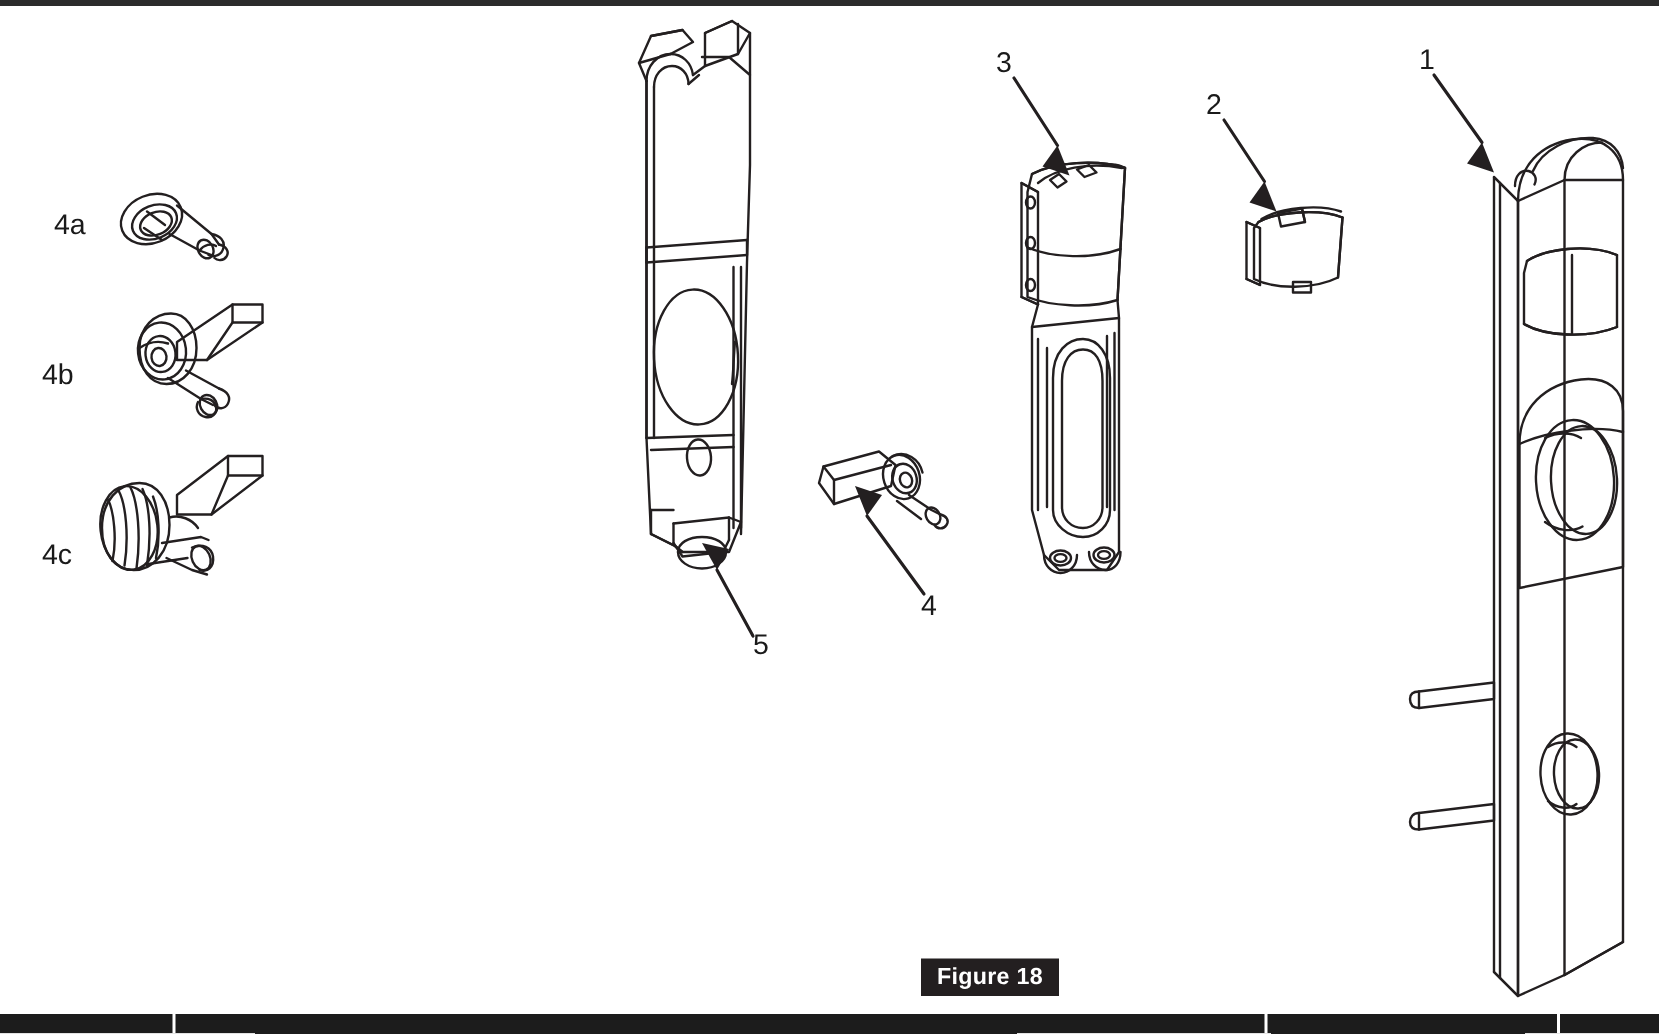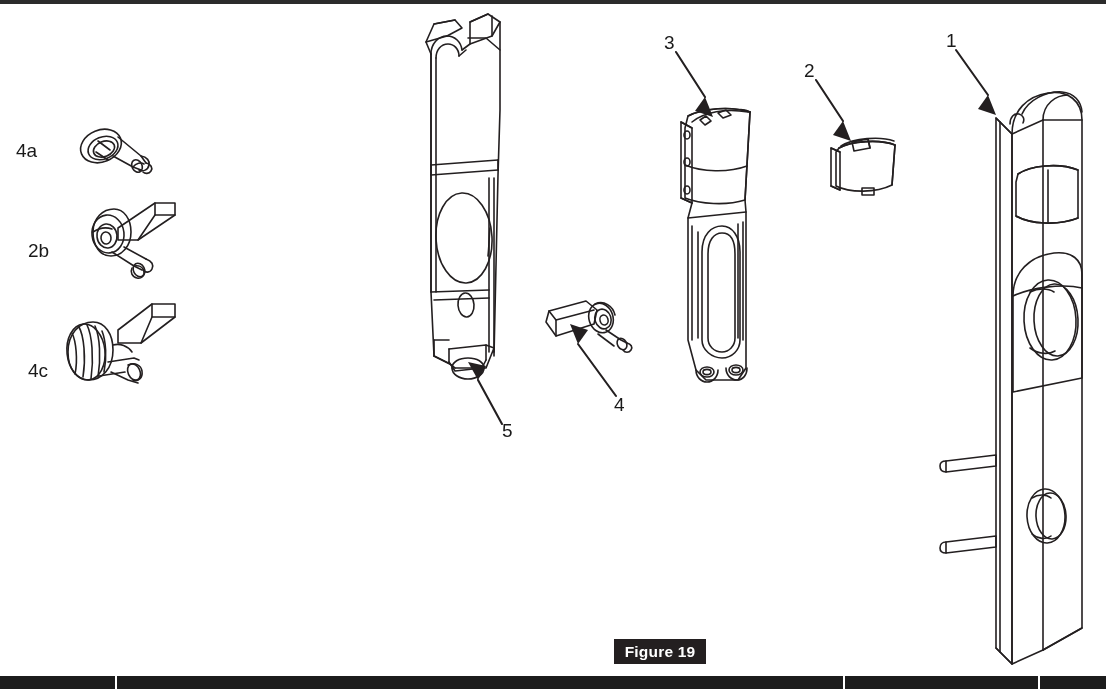--- a/index.html
+++ b/index.html
@@ -328,29 +328,29 @@
         <path d="M705 97 L713 117 L695 111 Z"></path>
 
         <path d="M843 121 L851 141 L833 135 Z"></path>
 
         <path d="M988 95 L996 115 L978 109 Z"></path>
       </g>
 
     </g>
   </svg>
 
-  <div class="callout" style="left:16px; top:140px;">4a</div>
-  <div class="callout" style="left:28px; top:240px;">2b</div>
+  <div class="callout" style="left:36px; top:140px;">4a</div>
+  <div class="callout" style="left:28px; top:240px;">4b</div>
   <div class="callout" style="left:28px; top:360px;">4c</div>
   <div class="callout" style="left:502px; top:420px;">5</div>
   <div class="callout" style="left:614px; top:394px;">4</div>
   <div class="callout" style="left:664px; top:32px;">3</div>
   <div class="callout" style="left:804px; top:60px;">2</div>
   <div class="callout" style="left:946px; top:30px;">1</div>
 
-  <div class="figure-badge">Figure 19</div>
+  <div class="figure-badge">Figure 18</div>
 
   <div class="table-bar"></div>
   <div class="table-div" style="left:115px;"></div>
   <div class="table-div" style="left:843px;"></div>
   <div class="table-div" style="left:1038px;"></div>
 
 </div>
 
 </body></html>

